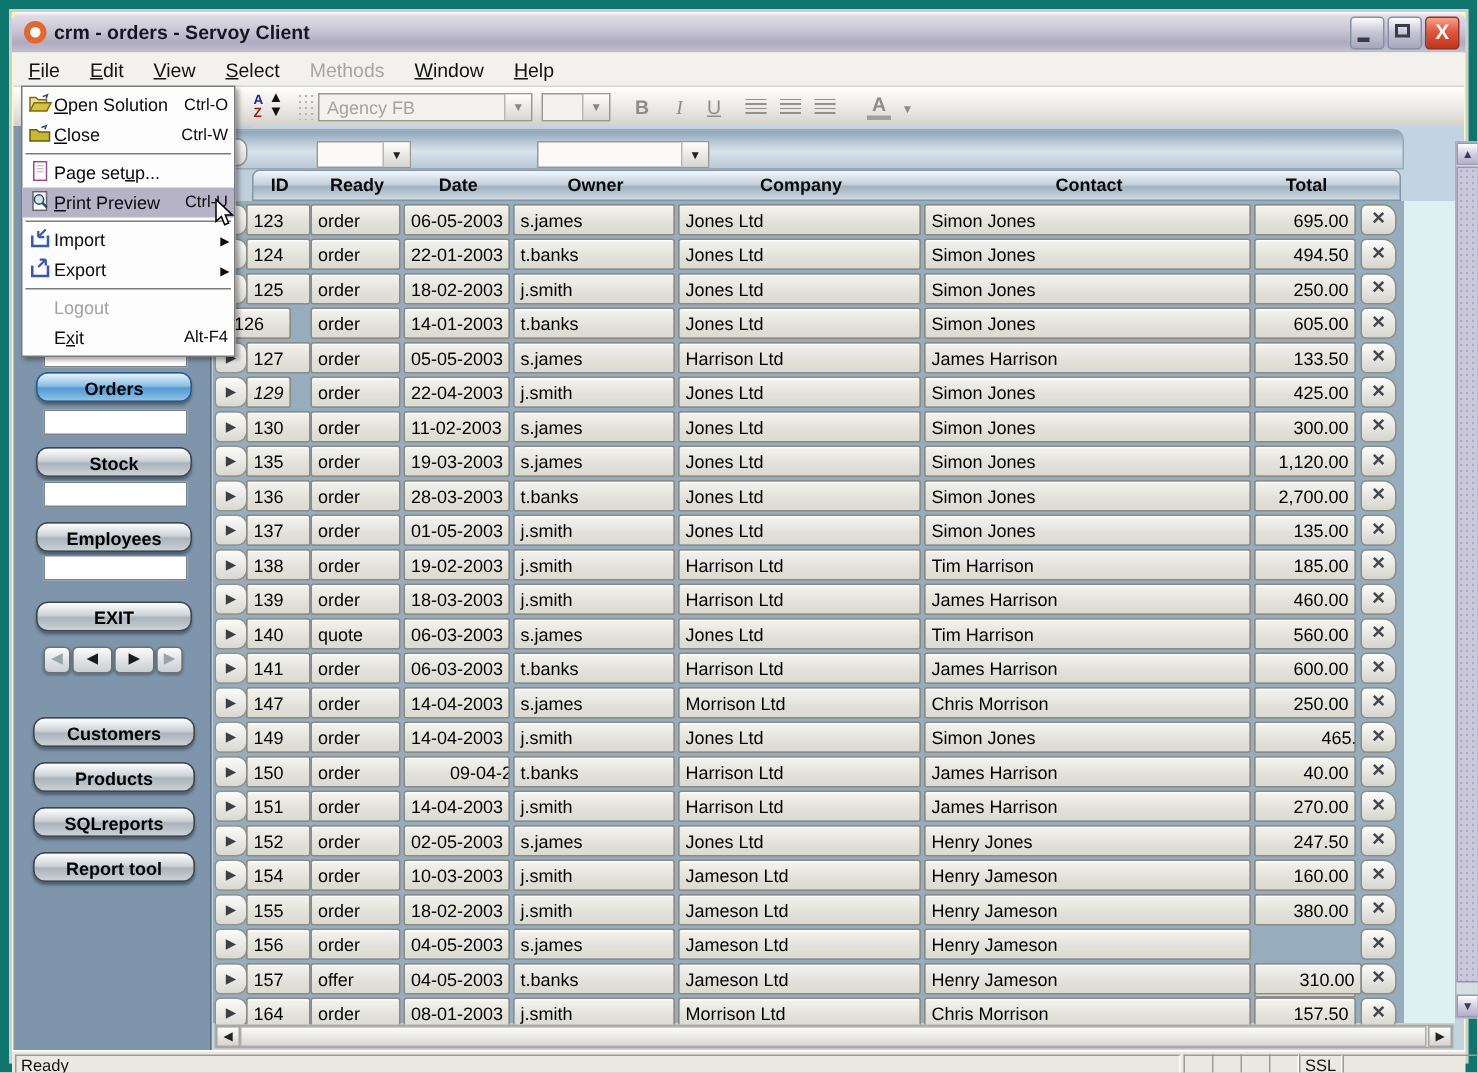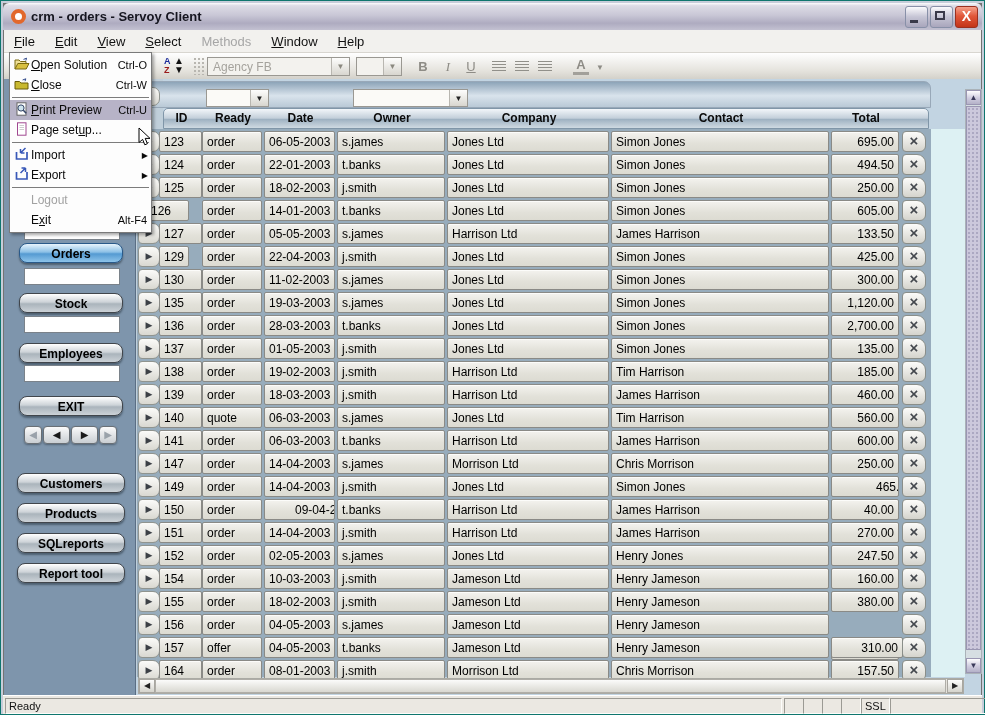--- a/index.html
+++ b/index.html
@@ -1,19 +1,19 @@
 <!DOCTYPE html>
 <html><head>
 <meta charset="utf-8">
 <style>
   html,body{margin:0;padding:0;background:#ffffff;}
   .window{
     position:relative;width:985px;height:715px;box-sizing:border-box;
     font-family:"Liberation Sans",sans-serif;
-    background:#737373;border:1px solid #0f766e;
+    background:#fef9c3;border:6px solid #0f766e;
     box-shadow:inset 0 0 0 2px #c7cdda;
   }
   
   .titlebar{position:absolute;top:2px;left:2px;right:2px;height:27px;
     background:linear-gradient(180deg,#fdfdfe 0%,#dddce6 10%,#c9c7d6 45%,#aeabc0 75%,#c3c1d1 100%);
     border-radius:6px 6px 0 0;display:flex;align-items:center;padding:0 4px;box-sizing:border-box;}
   .title-icon{width:15px;height:15px;border-radius:50%;border:4px solid #e2682c;background:#fff;
     box-sizing:border-box;margin:0 5px 0 4px;}
   .title-text{font-weight:bold;font-size:13px;color:#15151f;flex:1;}
   .win-btn{width:21px;height:20px;margin-left:2px;border-radius:3px;border:1px solid #8890a8;
@@ -256,21 +256,21 @@
       <div class="rowarrow" style="top: 222px;"><span>▶</span></div>
       <div class="cell" style="left: 158px; top: 222px; width: 43px;">127</div>
       <div class="cell" style="left: 201px; top: 222px; width: 60px;">order</div>
       <div class="cell" style="left: 263px; top: 222px; width: 71px;">05-05-2003</div>
       <div class="cell" style="left: 336px; top: 222px; width: 108px;">s.james</div>
       <div class="cell" style="left: 446px; top: 222px; width: 162px;">Harrison Ltd</div>
       <div class="cell" style="left: 610px; top: 222px; width: 218px;">James Harrison</div>
       <div class="cell right" style="left: 830px; top: 222px; width: 68px;">133.50</div>
       <div class="xbtn" style="top: 222px;"><span>×</span></div>
       <div class="rowarrow" style="top: 245px;"><span>▶</span></div>
-      <div class="cell" style="left: 158px; top: 245px; width: 30px;">129</div>
+      <div class="cell" style="left: 158px; top: 245px; width: 30px; font-style: italic;">129</div>
       <div class="cell" style="left: 201px; top: 245px; width: 60px;">order</div>
       <div class="cell" style="left: 263px; top: 245px; width: 71px;">22-04-2003</div>
       <div class="cell" style="left: 336px; top: 245px; width: 108px;">j.smith</div>
       <div class="cell" style="left: 446px; top: 245px; width: 162px;">Jones Ltd</div>
       <div class="cell" style="left: 610px; top: 245px; width: 218px;">Simon  Jones</div>
       <div class="cell right" style="left: 830px; top: 245px; width: 68px;">425.00</div>
       <div class="xbtn" style="top: 245px;"><span>×</span></div>
       <div class="rowarrow" style="top: 268px;"><span>▶</span></div>
       <div class="cell" style="left: 158px; top: 268px; width: 43px;">130</div>
       <div class="cell" style="left: 201px; top: 268px; width: 60px;">order</div>
@@ -487,36 +487,36 @@
       </div>
       <div class="mi">
         <span class="ic"><svg width="16" height="14" viewBox="0 0 16 14">
             <path d="M1 12 L1 4.5 L5.5 4.5 L7 6 L14 6 L14 12 Z" fill="#c8b830" stroke="#6a5c08"></path>
             <path d="M8.6 3 L11.8 1.8 L11 4.2" fill="none" stroke="#30488a"></path>
           </svg></span>
         <span class="lbl"><u>C</u>lose</span>
         <span class="sc">Ctrl-W</span>
       </div>
       <div class="msep"></div>
+      <div class="mi">
+        <span class="ic"><svg width="16" height="14" viewBox="0 0 16 14">
+            <rect x="3.5" y="0.8" width="8.5" height="12.4" fill="#ffffff" stroke="#a04890"></rect>
+            <path d="M5.5 3.5 h4.5 M5.5 5.5 h4.5 M5.5 7.5 h4.5" stroke="#cccccc"></path>
+          </svg></span>
+        <span class="lbl">Page set<u>u</u>p...</span>
+        <span class="sc"></span>
+      </div>
       <div class="mi hl">
         <span class="ic"><svg width="16" height="14" viewBox="0 0 16 14">
             <rect x="3" y="0.8" width="9" height="12.4" fill="#ffffff" stroke="#666666"></rect>
             <circle cx="7" cy="6" r="3.1" fill="#cfe4ee" stroke="#334466"></circle>
             <path d="M9.3 8.3 L12.2 11.2" stroke="#334466" stroke-width="1.6"></path>
           </svg></span>
         <span class="lbl"><u>P</u>rint Preview</span>
         <span class="sc">Ctrl-U</span>
-      </div>
-      <div class="mi">
-        <span class="ic"><svg width="16" height="14" viewBox="0 0 16 14">
-            <rect x="3.5" y="0.8" width="8.5" height="12.4" fill="#ffffff" stroke="#a04890"></rect>
-            <path d="M5.5 3.5 h4.5 M5.5 5.5 h4.5 M5.5 7.5 h4.5" stroke="#cccccc"></path>
-          </svg></span>
-        <span class="lbl">Page set<u>u</u>p...</span>
-        <span class="sc"></span>
       </div>
       <div class="msep"></div>
       <div class="mi">
         <span class="ic"><svg width="16" height="14" viewBox="0 0 16 14">
             <path d="M2.5 5 V12 H13 V5" fill="none" stroke="#3858b8" stroke-width="1.7"></path>
             <path d="M11.5 1 L6.5 6 M6.5 6 h4 M6.5 6 v-4" stroke="#3858b8" stroke-width="1.5" fill="none"></path>
           </svg></span>
         <span class="lbl">Import</span>
         <span class="sc"></span>
         <span class="sub">▶</span>

